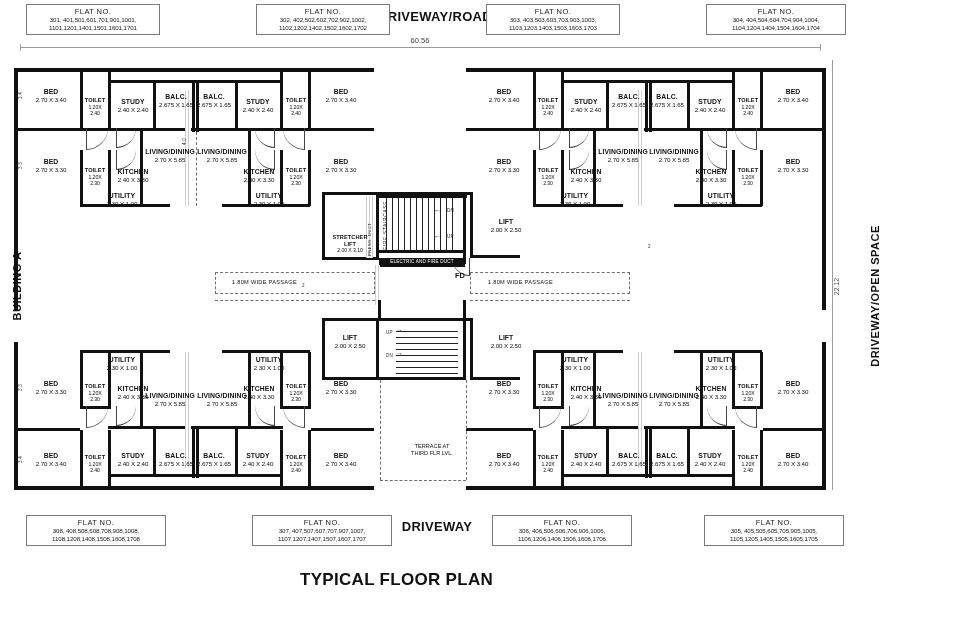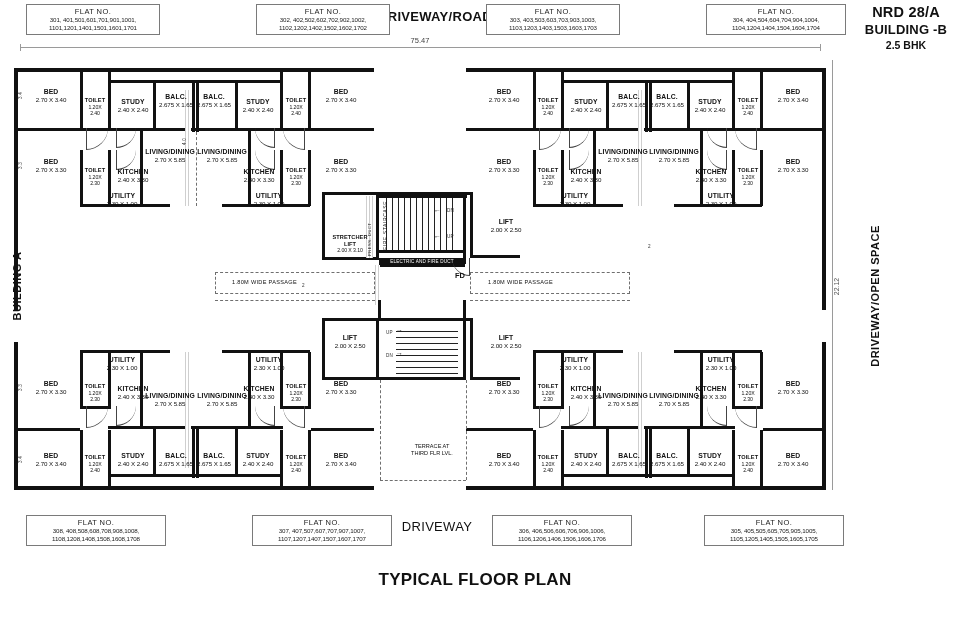--- a/index.html
+++ b/index.html
@@ -10,27 +10,27 @@
   
   .flatbox{position:absolute;border:1px solid #7a7a7a;background:#fff;
            text-align:center;line-height:1.25;padding:2px 4px;box-sizing:border-box;}
   .flatbox .ftitle{font-size:7.5px;letter-spacing:.4px;color:#1a1a1a;}
   .flatbox .fnums{font-size:6.2px;color:#1a1a1a;letter-spacing:-.1px;}
 
   
   .hdr-driveway-road{position:absolute;left:360px;top:9px;width:150px;text-align:center;
        font-size:13px;font-weight:bold;letter-spacing:.3px;}
   .hdr-driveway{position:absolute;left:372px;top:519px;width:130px;text-align:center;
-       font-size:13px;font-weight:normal;letter-spacing:.3px;}
+       font-size:13px;font-weight:bold;letter-spacing:.3px;}
   .titleblock{position:absolute;left:860px;top:4px;width:92px;text-align:center;}
   .titleblock .t1{font-size:14.5px;font-weight:bold;letter-spacing:.2px;}
   .titleblock .t2{font-size:13px;font-weight:bold;letter-spacing:.2px;margin-top:2px;}
   .titleblock .t3{font-size:10.5px;font-weight:bold;margin-top:2px;}
 
-  .plan-title{position:absolute;left:300px;top:570px;width:350px;text-align:center;}
+  .plan-title{position:absolute;left:300px;top:570px;width:350px;text-align:left;}
   .plan-title .pt1{font-size:17px;font-weight:bold;letter-spacing:.3px;}
   .plan-title .pt2{font-size:9.5px;margin-top:3px;line-height:1.35;}
 
   .side-left{position:absolute;left:-28px;top:280px;width:90px;text-align:center;
        transform:rotate(-90deg);font-size:11px;font-weight:bold;letter-spacing:.5px;}
   .side-right{position:absolute;left:795px;top:290px;width:160px;text-align:center;
        transform:rotate(-90deg);font-size:11px;font-weight:bold;letter-spacing:.5px;}
   .dim-right{position:absolute;left:806px;top:283px;width:60px;text-align:center;
        transform:rotate(-90deg);font-size:7px;color:#555;}
   .dim-top{position:absolute;left:385px;top:36px;width:70px;text-align:center;
@@ -67,32 +67,27 @@
   .arrow{position:absolute;font-size:7px;color:#222;}
   .fd{position:absolute;font-size:7.5px;font-weight:bold;}
   .passage{position:absolute;font-size:5.6px;letter-spacing:.3px;color:#111;}
   .terrace{position:absolute;font-size:5.6px;text-align:center;line-height:1.3;color:#111;}
 </style>
 </head>
 <body>
 
 <div id="plan">
 
-  <div class="titleblock">
-    <div class="t1">NRD 28/A</div>
-    <div class="t2">BUILDING -B</div>
-    <div class="t3">2.5 BHK</div>
-  </div>
 
   <div class="hdr-driveway-road">DRIVEWAY/ROAD</div>
   <div class="hdr-driveway">DRIVEWAY</div>
   <div class="side-left">BUILDING A</div>
   <div class="side-right">DRIVEWAY/OPEN SPACE</div>
   <div class="dim-right">22.12</div>
-  <div class="dim-top">75.47</div>
+  <div class="dim-top">60.56</div>
   <div class="dimline-top"></div>
   <div class="dimtick" style="left:20px;"></div>
   <div class="dimtick" style="left:820px;"></div>
   <div class="dimline-right"></div>
 
   <div class="flatbox" style="left:26px;top:4px;width:134px;">
     <div class="ftitle">FLAT NO.</div>
     <div class="fnums">301, 401,501,601,701,901,1001,</div>
     <div class="fnums">1101,1201,1401,1501,1601,1701</div>
   </div>

